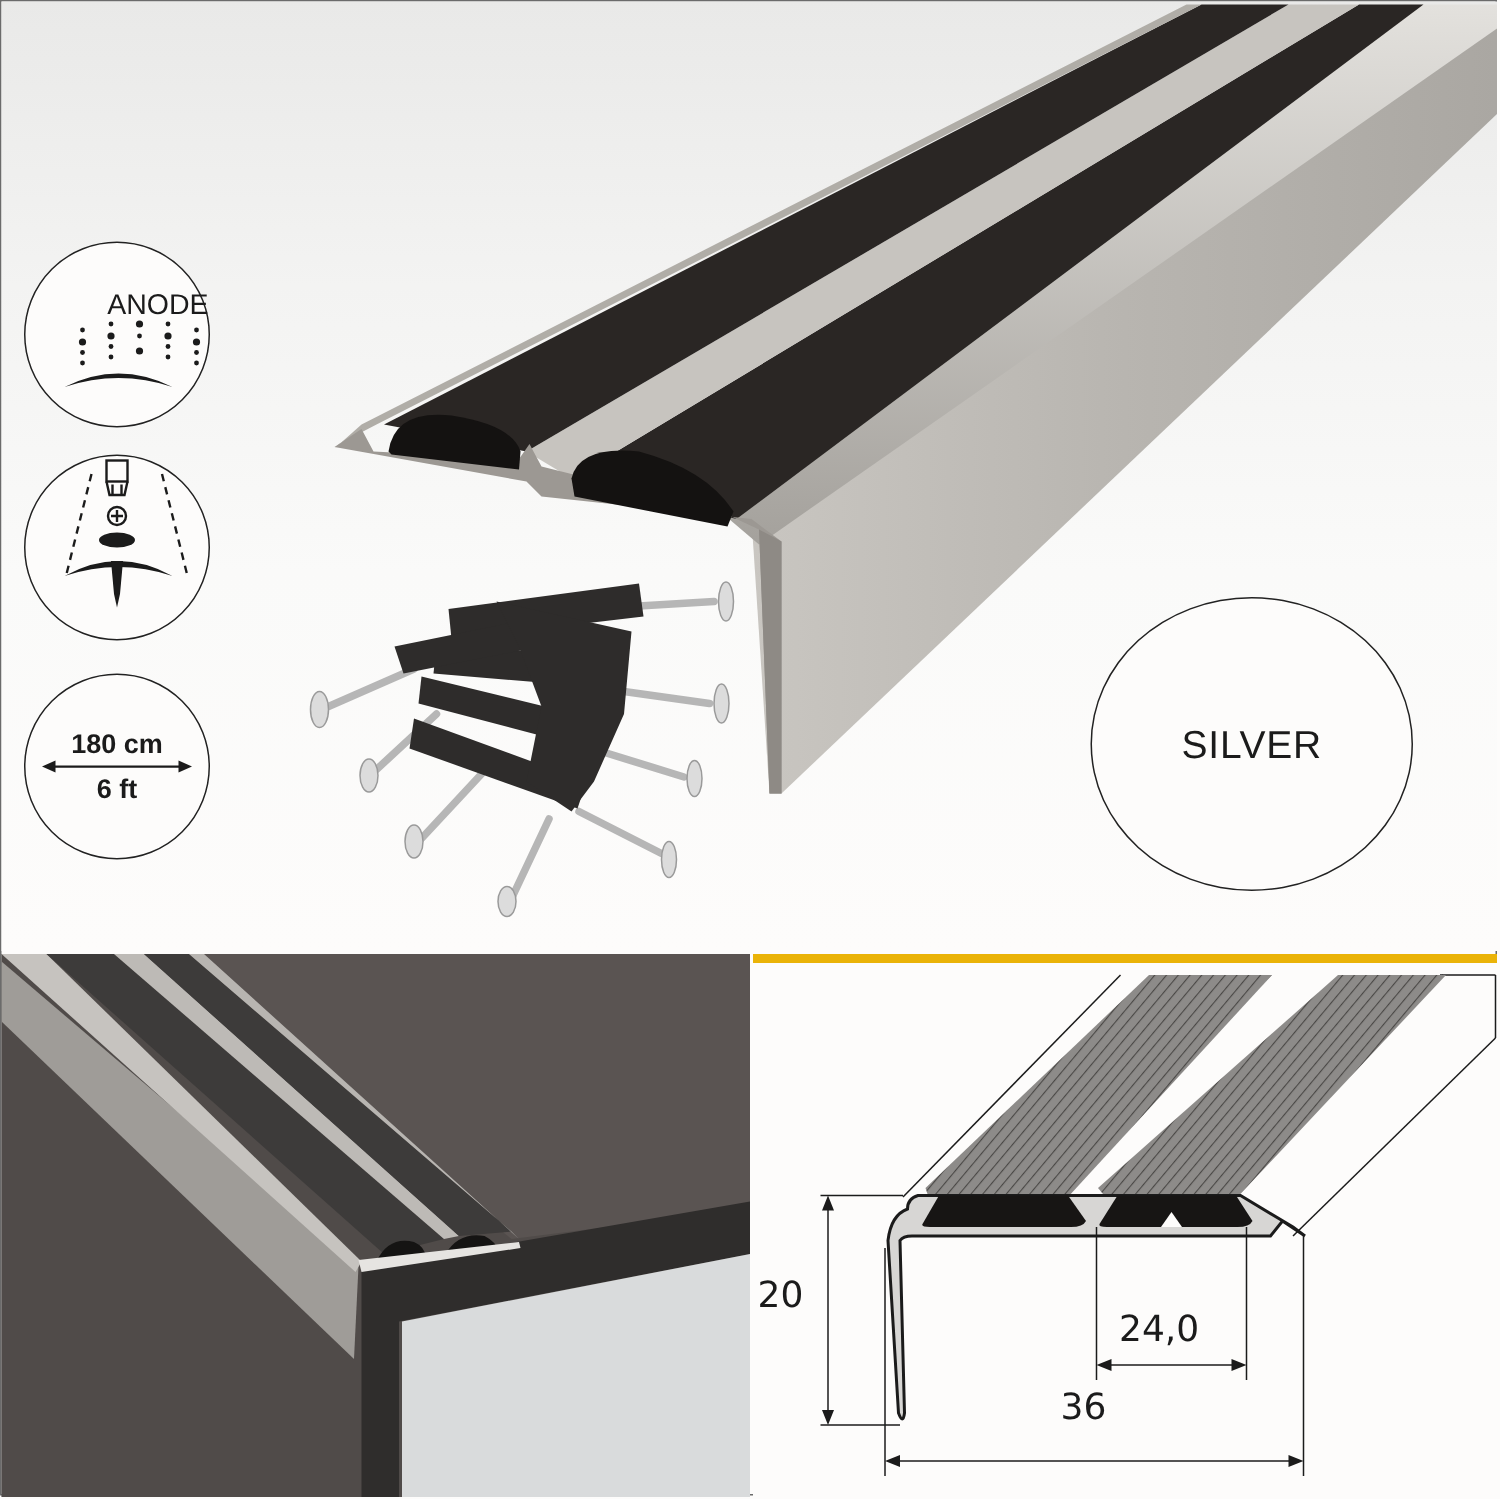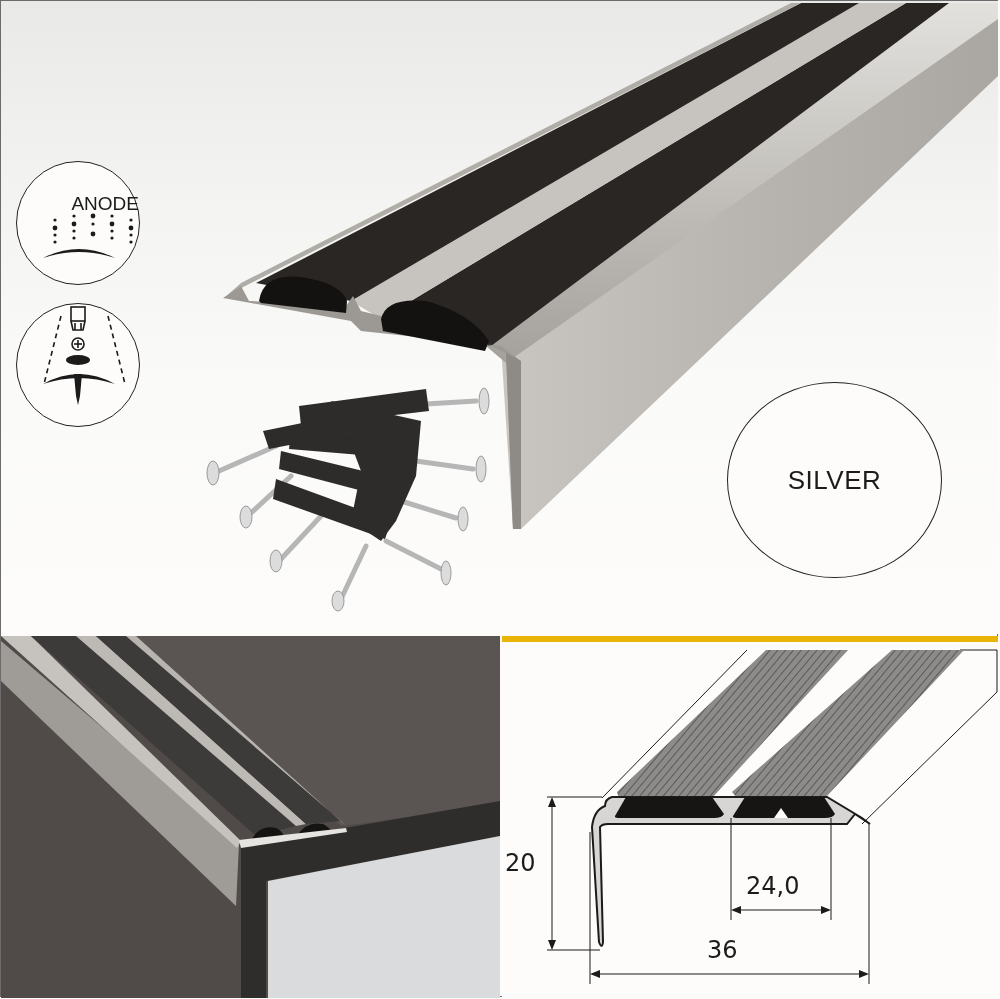--- a/index.html
+++ b/index.html
@@ -20,21 +20,21 @@
   }
   .badge {
     position: absolute; border: 1.3px solid #222; border-radius: 50%;
     background: #fdfcfb; box-sizing: border-box;
     display: flex; align-items: center; justify-content: center; flex-direction: column;
   }
   .badge-al { left: 15px; top: 15px; width: 124px; height: 124px; }
   .badge-anode { left: 15px; top: 160px; width: 124px; height: 124px; align-items: flex-end; }
   .badge-screw { left: 15px; top: 302px; width: 124px; height: 124px; }
   .badge-length { left: 15px; top: 448px; width: 124px; height: 124px; }
-  .badge-color { left: 726px; top: 381px; width: 215px; height: 196px; }
+  .badge-color { left: 726px; top: 397px; width: 215px; height: 196px; }
   .al-text { font-size: 52px; color: #1b1b1b; line-height: 1; margin-top: -10px; letter-spacing: -1px; }
   .anode-text { font-size: 19px; color: #1b1b1b; margin-top: -38px; }
   .len-top { font-size: 18px; font-weight: bold; color: #1b1b1b; line-height: 20px; }
   .len-bot { font-size: 18px; font-weight: bold; color: #1b1b1b; line-height: 20px; }
   .color-text { font-size: 26px; color: #1b1b1b; letter-spacing: 0.5px; }
   .icon-svg { position: absolute; left: 0; top: 0; }
   .profile-svg { position: absolute; left: 0; top: 0; }
   
   .install {
     position: absolute; left: 1px; top: 636px; width: 499px; height: 362px; overflow: hidden;
@@ -162,20 +162,29 @@
         <circle cx="61" cy="40" r="6"></circle>
         <line x1="57" y1="40" x2="65" y2="40"></line>
           <line x1="61" y1="36" x2="61" y2="44"></line>
       </g>
       <ellipse cx="61" cy="56" rx="12" ry="5" fill="#1b1b1b"></ellipse>
       <path d="M26,80 Q62,60 98,80 Q62,68 26,80 Z" fill="#1b1b1b"></path>
       <path d="M57,70 L65,70 L63,92 L61,101 L59,92 Z" fill="#1b1b1b"></path>
     </svg>
   </div>
 
+  <div class="badge badge-length">
+    <span class="len-top">180 cm</span>
+    <svg width="100" height="10">
+      <line x1="6" y1="5" x2="94" y2="5" stroke="#1b1b1b" stroke-width="1.5"></line>
+      <polygon points="0,5 9,1 9,9" fill="#1b1b1b"></polygon>
+      <polygon points="100,5 91,1 91,9" fill="#1b1b1b"></polygon>
+    </svg>
+    <span class="len-bot">6 ft</span>
+  </div>
 
   <div class="badge badge-color">
     <span class="color-text">SILVER</span>
   </div>
 </div>
 
 <div class="install">
   <svg width="499" height="362">
     <rect x="0" y="0" width="499" height="362" fill="#504b49"></rect>
 
@@ -242,14 +251,14 @@
       <polygon points="50,155 46,165 54,165"></polygon>
       <polygon points="50,308 46,298 54,298"></polygon>
       <polygon points="88,332 98,328 98,336"></polygon>
       <polygon points="367,332 357,328 357,336"></polygon>
       <polygon points="229,268 239,264 239,272"></polygon>
       <polygon points="329,268 319,264 319,272"></polygon>
     </g>
   </svg>
   <span class="dim" style="left:3px; top:207px;">20</span>
   <span class="dim" style="left:244px; top:230px;">24,0</span>
-  <span class="dim" style="left:205px; top:294px;">36</span>
+  <span class="dim" style="left:205px; top:282px;">36</span>
 </div>
 
 </body></html>

